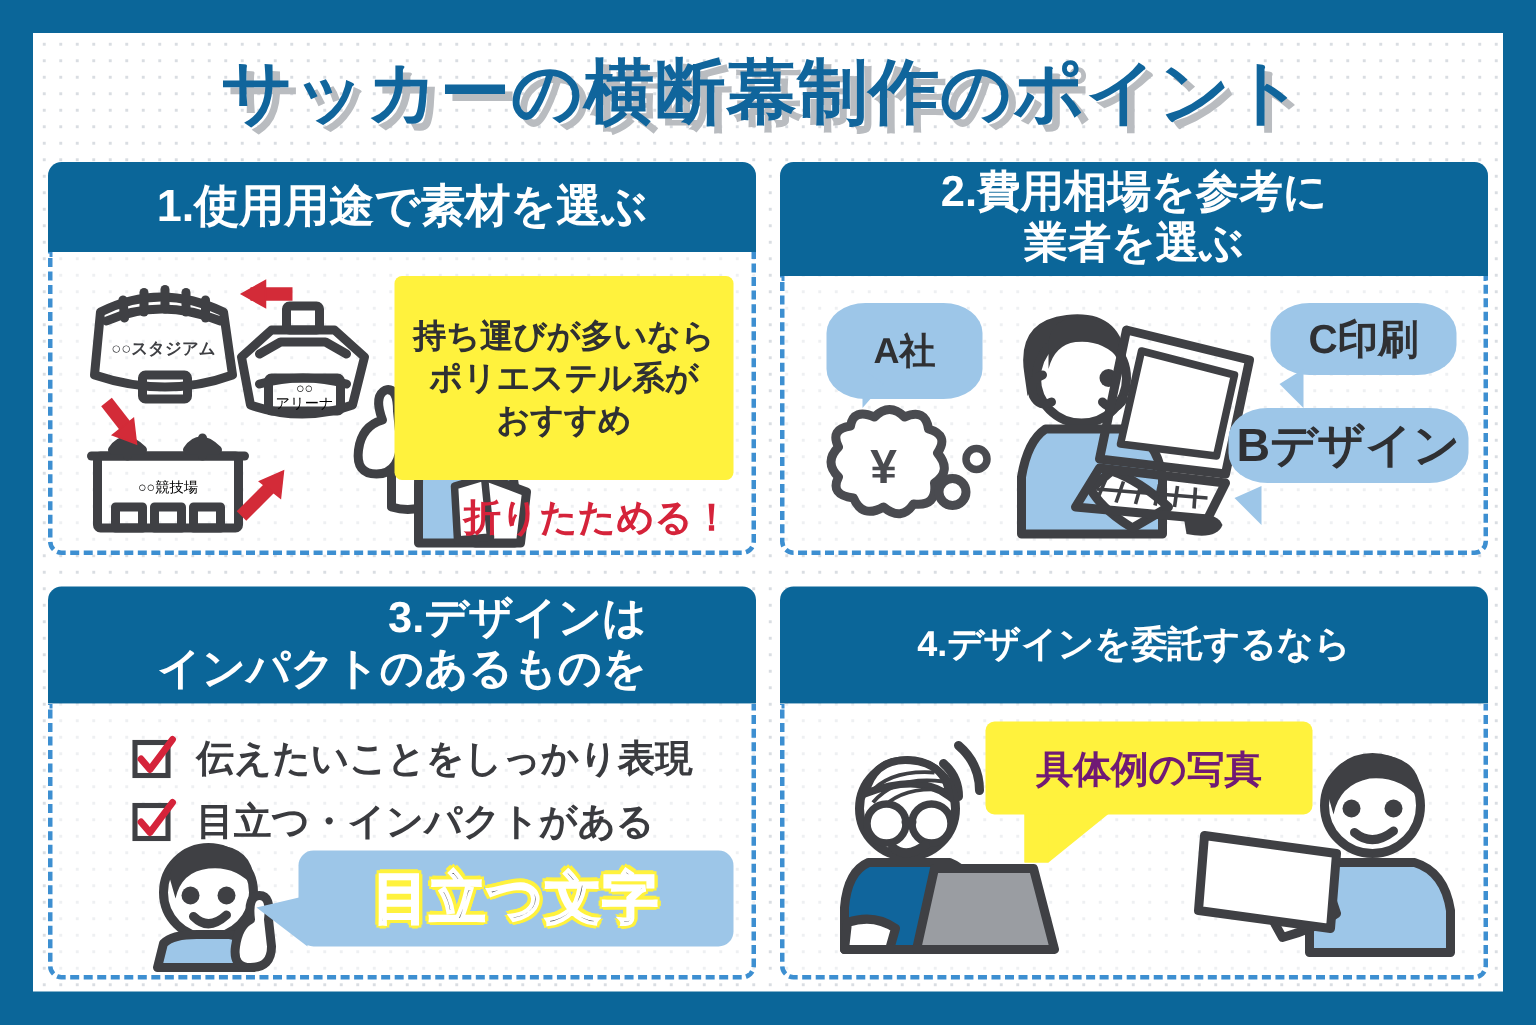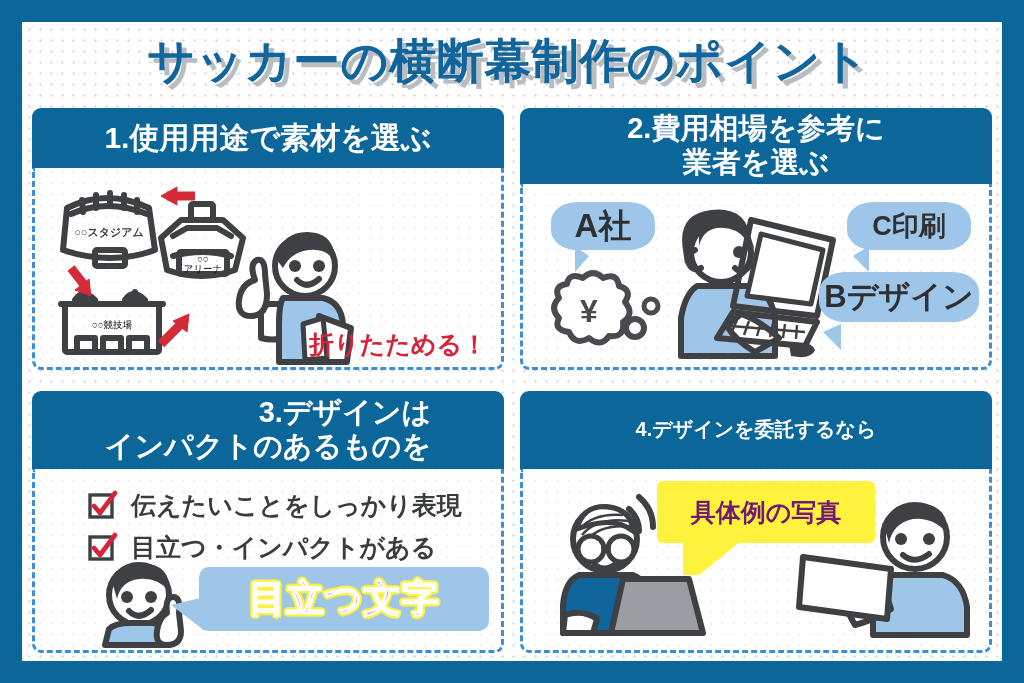--- a/index.html
+++ b/index.html
@@ -52,21 +52,21 @@
     color: #ffffff;
     font-weight: bold;
     text-align: center;
     display: flex; align-items: center; justify-content: center;
     line-height: 1.17;
     padding: 4px 23px;
   }
   .head-1 { height: 60px; font-size: 30px; }
   .head-2 { height: 76px; font-size: 29px; }
   .head-3 { height: 78px; font-size: 29px; text-align: right; }
-  .head-4 { height: 78px; font-size: 20px; }
+  .head-4 { height: 78px; font-size: 24px; }
 
   .panel-body {
     position: absolute; left: 0; width: 100%;
     border: 3px dashed #3d8fd1;
     border-top: none;
     border-radius: 0 0 9px 9px;
     background: rgba(255,255,255,0.55);
   }
   .body-1 { top: 60px; height: 202px; }
   .body-2 { top: 76px; height: 186px; }
@@ -101,21 +101,21 @@
   .stadium-label-sm { font-size: 9.5px; }
 
   
   .bubble {
     position: absolute;
     background: #9dc6e8; border-radius: 26px/20px;
     color: #2f3033; font-weight: bold;
     display: flex; align-items: center; justify-content: center;
     white-space: nowrap;
   }
-  .bub-a { left: 28px;  top: 18px;  width: 104px; height: 48px; font-size: 33px; }
+  .bub-a { left: 28px;  top: 18px;  width: 104px; height: 64px; font-size: 24px; }
   .bub-c { left: 324px; top: 18px;  width: 124px; height: 48px; font-size: 27px; }
   .bub-b { left: 296px; top: 88px;  width: 160px; height: 50px; font-size: 31px; }
   .bub-tail { position: absolute; width: 0; height: 0; }
   .tail-a { left: 52px;  top: 62px;  border-left: 14px solid #9dc6e8; border-top: 10px solid transparent; border-bottom: 16px solid transparent; }
   .tail-c { left: 330px; top: 62px;  border-right: 16px solid #9dc6e8; border-top: 10px solid transparent; border-bottom: 16px solid transparent; }
   .tail-b { left: 300px; top: 140px; border-right: 18px solid #9dc6e8; border-top: 8px solid transparent; border-bottom: 18px solid transparent; }
 
   
   .check-row {
     position: absolute; display: flex; align-items: center;
@@ -132,21 +132,21 @@
     display: flex; align-items: center; justify-content: center;
   }
   .blue-bubble-tail {
     position: absolute; left: 136px; top: 128px;
     width: 0; height: 0;
     border-right: 34px solid #9dc6e8;
     border-top: 8px solid transparent;
     border-bottom: 26px solid transparent;
   }
   .impact-text {
-    font-size: 37px; font-weight: bold; color: #a21caf;
+    font-size: 37px; font-weight: bold; color: #404040;
     letter-spacing: 1px;
     -webkit-text-stroke: 1.5px #ffffff;
     text-shadow:
       0 0 0 #fff,
       3px 0 0 #fff23d, -3px 0 0 #fff23d, 0 3px 0 #fff23d, 0 -3px 0 #fff23d,
       2.2px 2.2px 0 #fff23d, -2.2px 2.2px 0 #fff23d, 2.2px -2.2px 0 #fff23d, -2.2px -2.2px 0 #fff23d;
   }
 
   
   .yellow-bubble {
@@ -238,20 +238,25 @@
             <path class="white" stroke="#3f4044" stroke-width="5" stroke-linejoin="round" d="M72 104 L92 98 L96 138 L74 140 Z"></path>
             <circle class="white" stroke="#3f4044" stroke-width="6" cx="74" cy="46" r="30"></circle>
             <path class="ink-fill" d="M46 40 Q50 12 76 12 Q104 12 104 42 Q96 28 78 30 Q60 32 52 48 Z"></path>
             <circle class="ink-fill" cx="64" cy="46" r="6"></circle>
             <circle class="ink-fill" cx="88" cy="46" r="6"></circle>
             <path class="ink" stroke-width="5" d="M66 60 Q76 70 88 59"></path>
             <path class="white" stroke="#3f4044" stroke-width="6" stroke-linejoin="round" d="M24 60 Q18 44 26 40 Q34 38 34 54 L36 74 Q36 96 20 96 Q6 96 8 80 Q10 64 24 60 Z"></path>
           </svg>
         </div>
 
+        <div class="yellow-box">
+          <span>持ち運びが多いなら</span>
+          <span>ポリエステル系が</span>
+          <span>おすすめ</span>
+        </div>
         <div class="fold-text">折りたためる！</div>
       </div>
     </div>
 
     <div class="panel p2">
       <div class="panel-head head-2">
         <div>
           <div>2.費用相場を参考に</div>
           <div>業者を選ぶ</div>
         </div>

